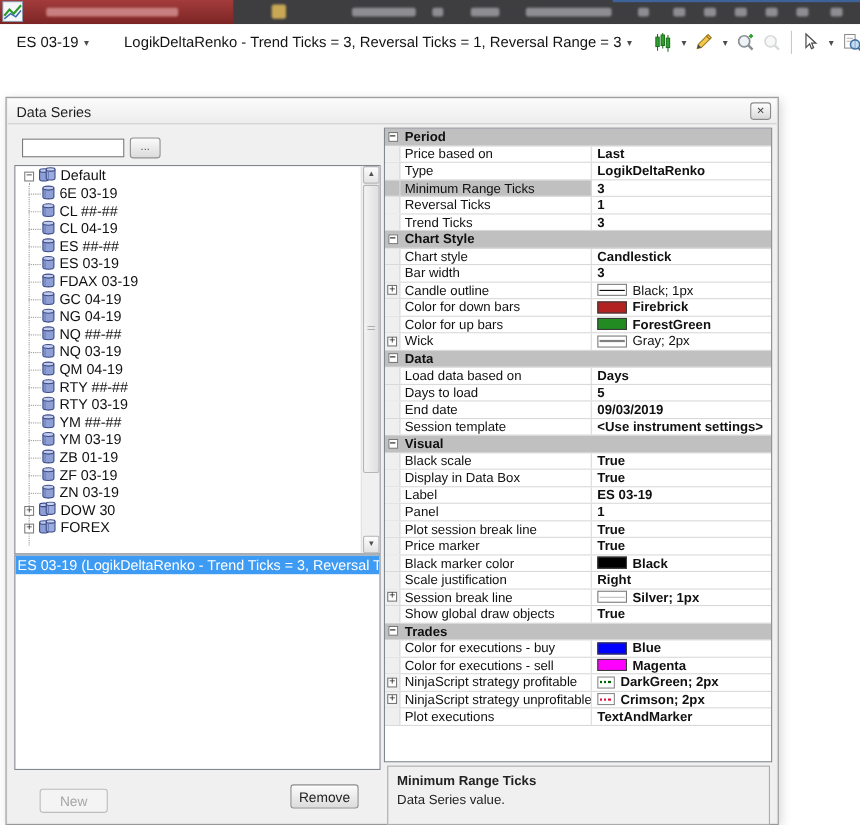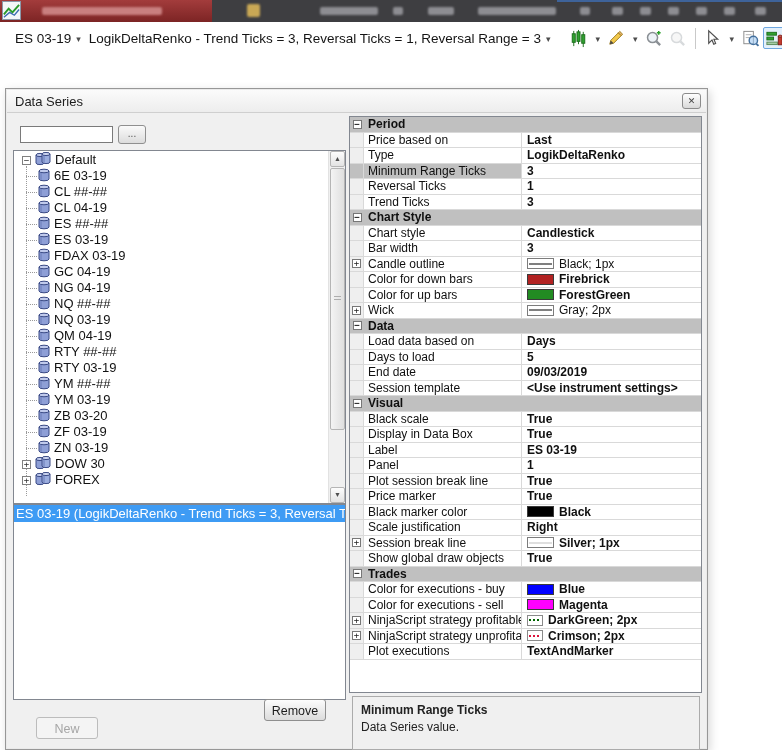--- a/index.html
+++ b/index.html
@@ -67,29 +67,29 @@
   .sthumb::after{content:"";position:absolute;left:3px;right:3px;top:50%;margin-top:-3px;height:5px;
     background:repeating-linear-gradient(#aeaeae 0 1px,transparent 1px 3px);}
   .series-list{position:absolute;left:7px;top:415px;width:333px;height:196px;background:#fff;
     border:1px solid #828790;overflow:hidden;font-size:13px;}
   .sel-item{height:17px;line-height:17px;background:#3e9bf4;color:#fff;padding-left:2px;
     white-space:nowrap;overflow:hidden;}
   .btn{position:absolute;width:62px;height:22px;border:1px solid #8f8f8f;border-radius:3px;
     background:linear-gradient(#fcfcfc,#dcdcdc);font-size:12.5px;color:#1d1d1d;text-align:center;line-height:20px;font-family:inherit;}
   .btn.disabled{border-color:#bcbcbc;background:#f4f4f4;color:#a6a6a6;}
   .btn-new{left:30px;top:628px;}
-  .btn-remove{left:258px;top:610px;}
+  .btn-remove{left:258px;top:624px;}
 
   
   .pgrid{position:absolute;left:343px;top:27px;width:353px;height:577px;background:#fff;
     border:1px solid #828790;overflow:hidden;font-size:12px;color:#101010;}
   .g-row{display:flex;height:15.5px;border-bottom:1px solid #d9d9d9;align-items:stretch;}
   .g-gutter{width:14px;flex:none;background:#efefef;border-right:1px solid #d9d9d9;
     display:flex;align-items:center;justify-content:center;}
-  .g-name{width:158px;flex:none;padding-left:4px;border-right:1px solid #d9d9d9;
+  .g-name{width:174px;flex:none;padding-left:4px;border-right:1px solid #d9d9d9;
     white-space:nowrap;overflow:hidden;line-height:14.5px;}
   .g-value{flex:1;padding-left:5px;display:flex;align-items:center;white-space:nowrap;overflow:hidden;}
   .g-value.b{font-weight:bold;}
   .g-row.cat{background:#c0c0c0;font-weight:bold;}
   .g-row.cat .g-gutter{background:#c0c0c0;border-right:none;}
   .g-row.cat .g-name{border-right:none;width:auto;}
   .g-row.sel .g-gutter,.g-row.sel .g-name{background:#c0c0c0;}
   .gexp{width:9px;height:9px;border:1px solid #777;background:#fff;font-size:9px;line-height:6px;
     text-align:center;color:#222;font-family:"DejaVu Sans Mono",monospace;}
   .sw{flex:none;margin-right:5px;position:relative;}
@@ -129,21 +129,21 @@
   <span class="blob" style="left:696px;width:11px;"></span>
   <span class="blob" style="left:724px;width:11px;"></span>
   <span class="blob" style="left:755px;width:11px;"></span>
 </div>
 
 <div class="toolbar">
   <div class="grip"></div>
   <div class="tb-sep"></div>
   <span class="tb-label">ES 03-19</span>
   <span class="caret">▾</span>
-  <span class="tb-label" style="margin-left:4px;">LogikDeltaRenko - Trend Ticks = 3, Reversal Ticks = 1, Reversal Range = 3</span>
+  <span class="tb-label" style="margin-left:28px;">LogikDeltaRenko - Trend Ticks = 3, Reversal Ticks = 1, Reversal Range = 3</span>
   <span class="caret">▾</span>
   <div class="tb-sep"></div>
   <span id="toolbar-icons" style="display:inline-flex;align-items:center;">
       <span class="ico">
         <svg viewBox="0 0 20 20">
           <g stroke="#1c6e1c">
             <line x1="5" y1="2" x2="5" y2="18"></line>
             <rect x="3.4" y="5" width="3.2" height="9" fill="#2fa12f"></rect>
             <line x1="10" y1="1" x2="10" y2="16"></line>
             <rect x="8.4" y="3" width="3.2" height="10" fill="#2fa12f"></rect>
@@ -344,21 +344,21 @@
               <path d="M3 4.8 v7" stroke="#6b7cb8"></path>
             </svg></span>
           <span class="t-label">YM 03-19</span>
         </div>
         <div class="t-row child">
           <span class="t-icon"><svg width="12" height="14" viewBox="0 0 12 14">
               <path d="M1 3 v8 a5 1.8 0 0 0 10 0 v-8" fill="#8e9fd6" stroke="#3a4a85"></path>
               <ellipse cx="6" cy="3" rx="5" ry="1.8" fill="#c0caec" stroke="#3a4a85"></ellipse>
               <path d="M3 4.8 v7" stroke="#6b7cb8"></path>
             </svg></span>
-          <span class="t-label">ZB 03-20</span>
+          <span class="t-label">ZB 01-19</span>
         </div>
         <div class="t-row child">
           <span class="t-icon"><svg width="12" height="14" viewBox="0 0 12 14">
               <path d="M1 3 v8 a5 1.8 0 0 0 10 0 v-8" fill="#8e9fd6" stroke="#3a4a85"></path>
               <ellipse cx="6" cy="3" rx="5" ry="1.8" fill="#c0caec" stroke="#3a4a85"></ellipse>
               <path d="M3 4.8 v7" stroke="#6b7cb8"></path>
             </svg></span>
           <span class="t-label">ZF 03-19</span>
         </div>
         <div class="t-row child">

